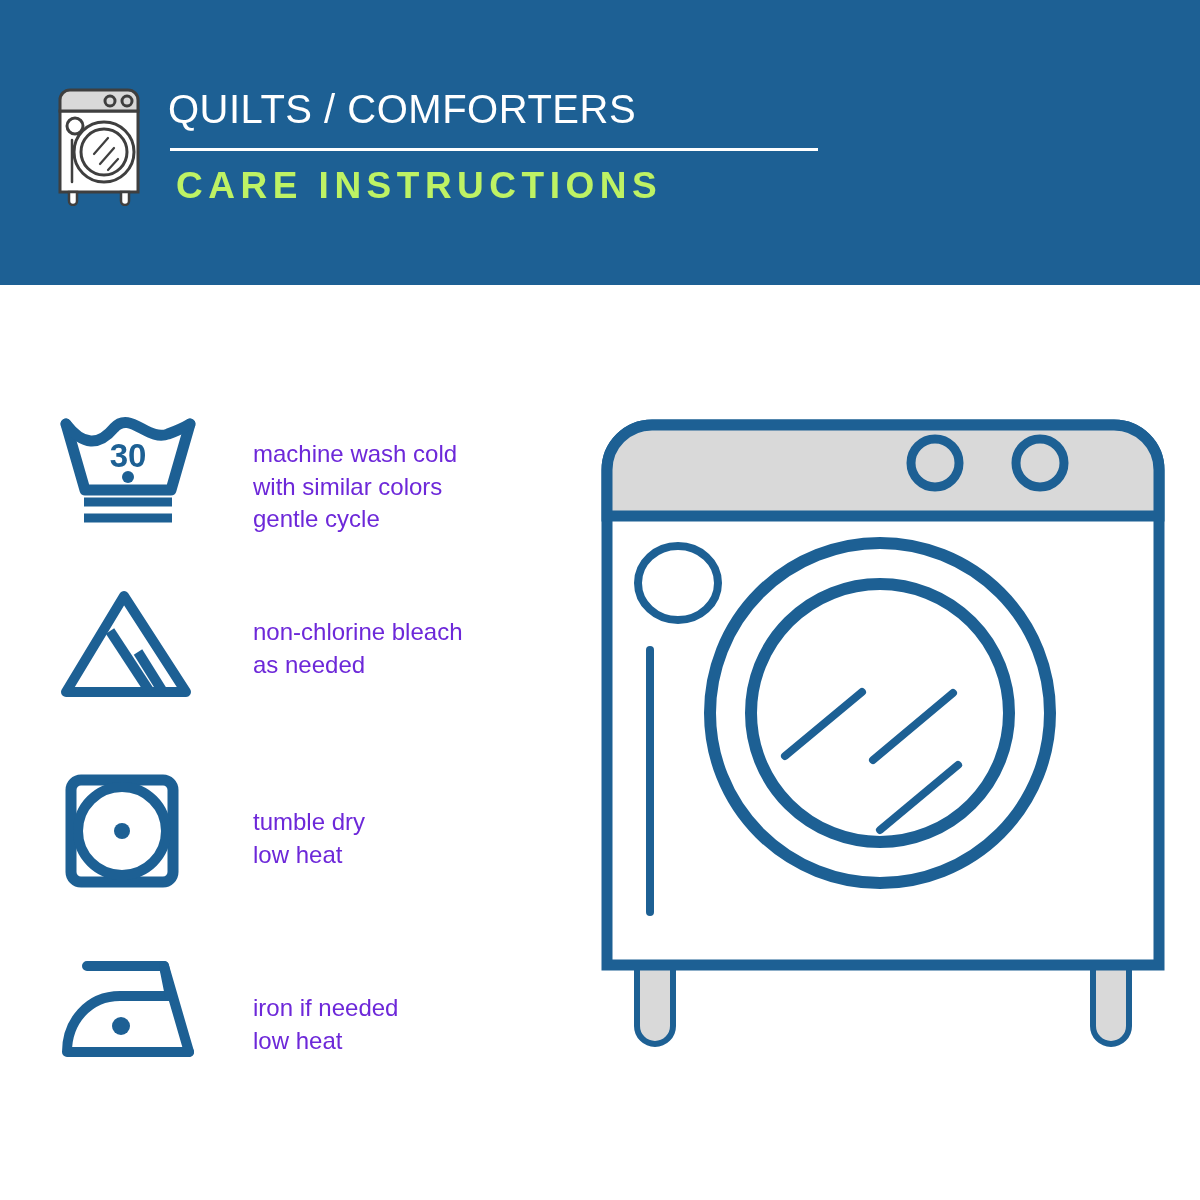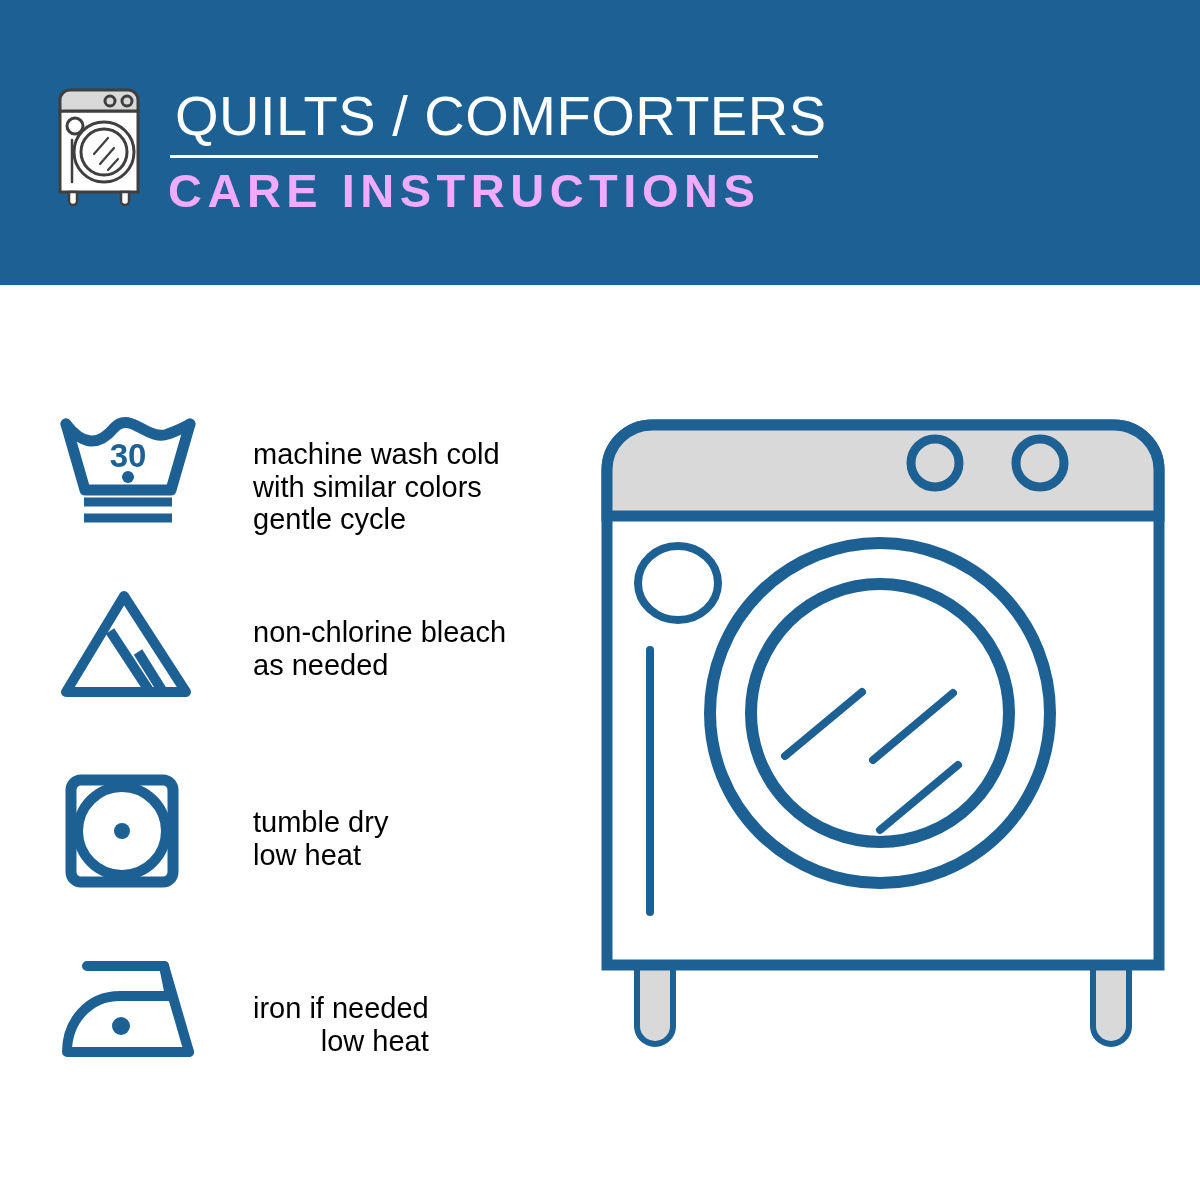--- a/index.html
+++ b/index.html
@@ -45,45 +45,45 @@
   #header-titles {
     position: absolute;
     left: 168px;
     top: 78px;
     width: 660px;
   }
 
   .title-main {
     font-family: "Liberation Sans", sans-serif;
     font-weight: 300;
-    font-size: 56px;
+    font-size: 40px;
     line-height: 62px;
     color: #ffffff;
     letter-spacing: 0.5px;
     white-space: nowrap;
-    margin: 7px;
+    margin: 0;
     padding: 0;
   }
 
   #title-divider {
     width: 648px;
     height: 3px;
     background: #ffffff;
     margin: 8px 0 6px 2px;
   }
 
   .title-sub {
     font-family: "Liberation Sans", sans-serif;
     font-weight: 700;
-    font-size: 47px;
+    font-size: 37px;
     line-height: 54px;
-    color: #f0abfc;
+    color: #bef264;
     letter-spacing: 5.5px;
     white-space: nowrap;
-    margin: 0;
+    margin: 8px;
     padding: 0;
   }
 
   
   #care-list {
     position: absolute;
     left: 0;
     top: 400px;
     width: 560px;
     height: 700px;
@@ -99,36 +99,36 @@
   .care-icon {
     position: absolute;
     left: 58px;
     top: 0;
   }
 
   .care-text {
     position: absolute;
     left: 253px;
     font-family: "Liberation Sans", sans-serif;
-    font-size: 29px;
+    font-size: 24px;
     line-height: 32.5px;
-    color: #000000;
+    color: #6d28d9;
     font-weight: 400;
     white-space: pre-line;
   }
 
   #row-wash    { top: 12px;  height: 130px; }
   #row-bleach  { top: 184px; height: 130px; }
   #row-dry     { top: 370px; height: 130px; }
   #row-iron    { top: 552px; height: 130px; }
 
   #row-wash   .care-text { top: 26px;  }
   #row-bleach .care-text { top: 32px;  }
   #row-dry    .care-text { top: 36px;  }
-  #row-iron   .care-text { top: 40px; text-align: right;  }
+  #row-iron   .care-text { top: 40px;  }
 
   
   #washer-illustration {
     position: absolute;
     left: 580px;
     top: 400px;
     width: 620px;
     height: 720px;
   }
 </style>

